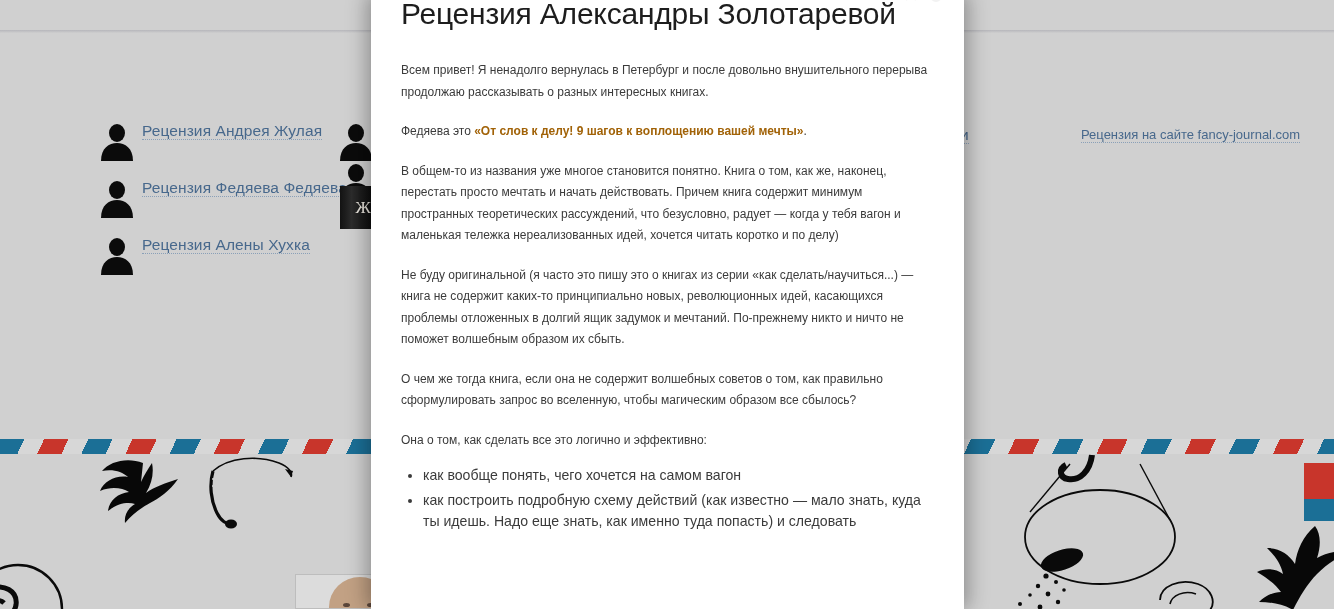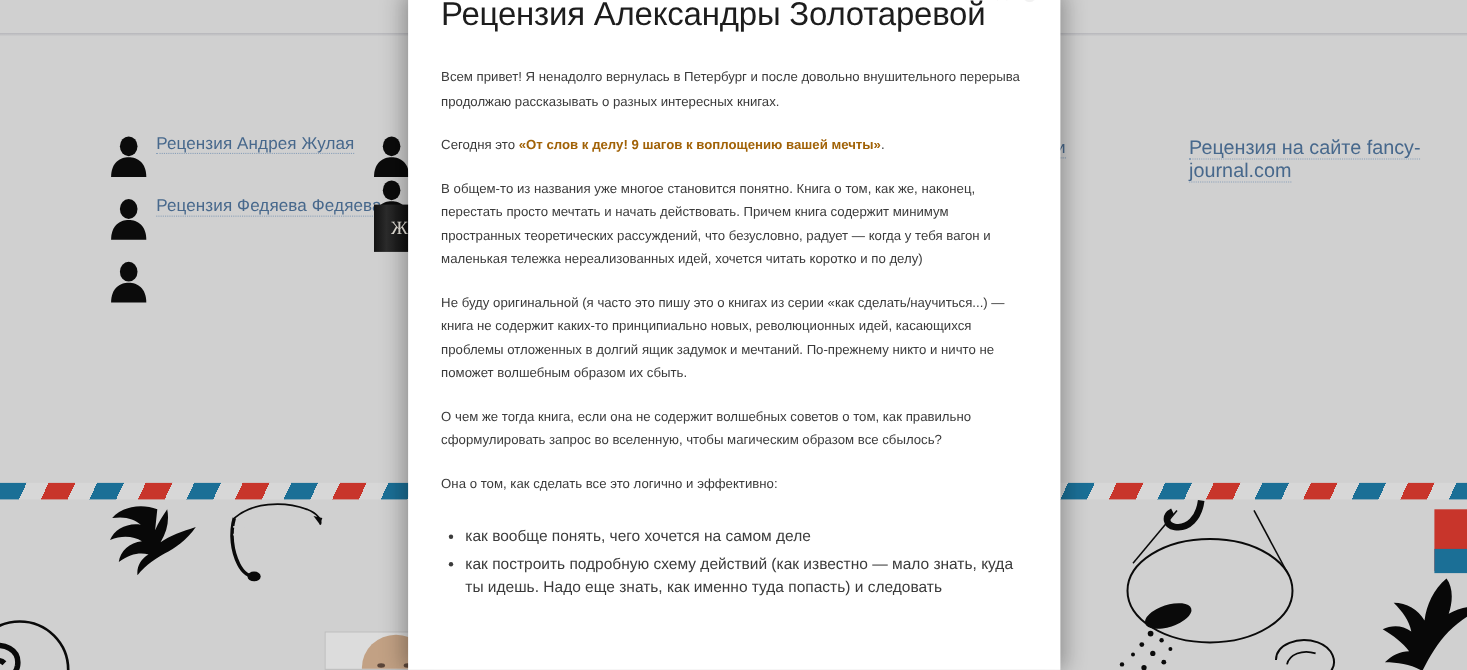--- a/index.html
+++ b/index.html
@@ -64,21 +64,21 @@
   
   .frag-text {
     position: absolute; left: 960px; top: 124px;
     font-size: 15.5px; line-height: 21px; color: #47688c;
   }
   .frag-text span { border-bottom: 1px dotted #8aa0b8; }
 
   
   .right-link {
     position: absolute; left: 1081px; top: 124px; width: 230px;
-    font-size: 18px; line-height: 21px; color: #47688c; cursor: pointer;
+    font-size: 13px; line-height: 21px; color: #47688c; cursor: pointer;
   }
   .right-link span { border-bottom: 1px dotted #8aa0b8; }
 
   
   .airmail {
     position: absolute; left: 0; top: 437px; width: 1334px; height: 172px;
     background: #d0d0d0; overflow: hidden;
   }
   .airmail-stripe {
     position: absolute; top: 2px; left: 0; width: 1334px; height: 15px;
@@ -119,21 +119,21 @@
   .modal-title {
     font-size: 30px; line-height: 36px; font-weight: 400; color: #1d1d1d;
     margin: 2px 0 0 0; padding-top: 0; letter-spacing: -.2px;
   }
 
   .modal-body { margin-top: 28px; }
   .modal-body p {
     font-size: 12px; line-height: 21.5px; color: #3b3b3b;
     margin: 0 0 18px 0;
   }
-  .modal-body p.tight { margin-bottom: 26px; }
+  .modal-body p.tight { margin-bottom: 14px; }
   .modal-body b { font-weight: bold; color: #a16207; }
   .modal-body ul { margin: 6px 0 0 0; padding-left: 22px; }
   .modal-body li {
     font-size: 14.1px; line-height: 21.5px; color: #3b3b3b; margin-bottom: 3px;
   }
 
   .corner-glyph {
     position: absolute; right: 18px; top: -6px; width: 46px; height: 14px;
     opacity: .10;
   }
@@ -170,20 +170,21 @@
     </div>
 
 
     <div class="link-row">
       <span class="avatar-icon">
         <svg width="38" height="40" viewBox="0 0 38 40">
             <ellipse cx="19" cy="11" rx="8" ry="9" fill="#0b0b0b"></ellipse>
             <path d="M3 39 C3 26 11 21 19 21 C27 21 35 26 35 39 Z" fill="#0b0b0b"></path>
           </svg>
       </span>
+      <span class="link-text"><span>Рецензия Алены Хухка</span></span>
     </div>
   </div>
 
   <div class="mid-col">
     <span class="avatar-icon">
       <svg width="38" height="40" viewBox="0 0 38 40">
           <ellipse cx="19" cy="11" rx="8" ry="9" fill="#0b0b0b"></ellipse>
           <path d="M3 39 C3 26 11 21 19 21 C27 21 35 26 35 39 Z" fill="#0b0b0b"></path>
         </svg>
     </span>
@@ -275,28 +276,28 @@
       <path d="M6 2 L16 12 M16 2 L6 12" stroke="#888" stroke-width="2" fill="none"></path>
       <circle cx="36" cy="8" r="5" stroke="#888" stroke-width="2" fill="none"></circle>
     </svg>
 
     <div class="modal-inner">
       <h1 class="modal-title">Рецензия Александры Золотаревой</h1>
 
       <div class="modal-body">
         <p>Всем привет! Я ненадолго вернулась в Петербург и после довольно внушительного перерыва продолжаю рассказывать о разных интересных книгах.</p>
 
-        <p><span>Сегодня это </span><b>«От слов к делу! 9 шагов к воплощению вашей мечты»</b><span>.</span></p>
+        <p><span>Федяева это </span><b>«От слов к делу! 9 шагов к воплощению вашей мечты»</b><span>.</span></p>
 
         <p>В общем-то из названия уже многое становится понятно. Книга о том, как же, наконец, перестать просто мечтать и начать действовать. Причем книга содержит минимум пространных теоретических рассуждений, что безусловно, радует — когда у тебя вагон и маленькая тележка нереализованных идей, хочется читать коротко и по делу)</p>
         <p>Не буду оригинальной (я часто это пишу это о книгах из серии «как сделать/научиться...) — книга не содержит каких-то принципиально новых, революционных идей, касающихся проблемы отложенных в долгий ящик задумок и мечтаний. По-прежнему никто и ничто не поможет волшебным образом их сбыть.</p>
         <p>О чем же тогда книга, если она не содержит волшебных советов о том, как правильно сформулировать запрос во вселенную, чтобы магическим образом все сбылось?</p>
         <p class="tight">Она о том, как сделать все это логично и эффективно:</p>
 
         <ul>
-          <li>как вообще понять, чего хочется на самом деле</li>
+          <li>как вообще понять, чего хочется на самом вагон</li>
           <li>как построить подробную схему действий (как известно — мало знать, куда ты идешь. Надо еще знать, как именно туда попасть) и следовать</li>
         </ul>
       </div>
     </div>
   </div>
 
 </div>
 
 </body></html>

